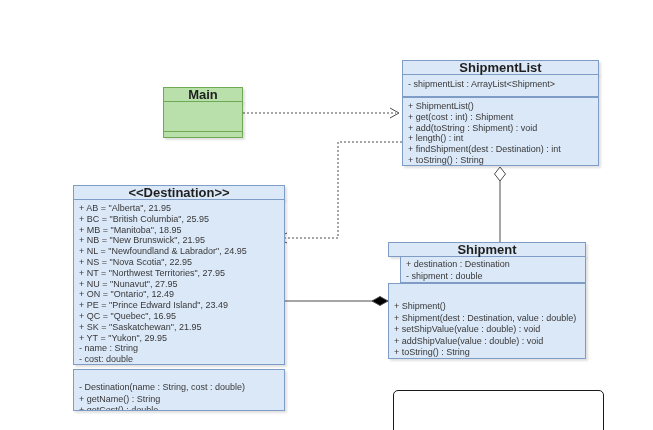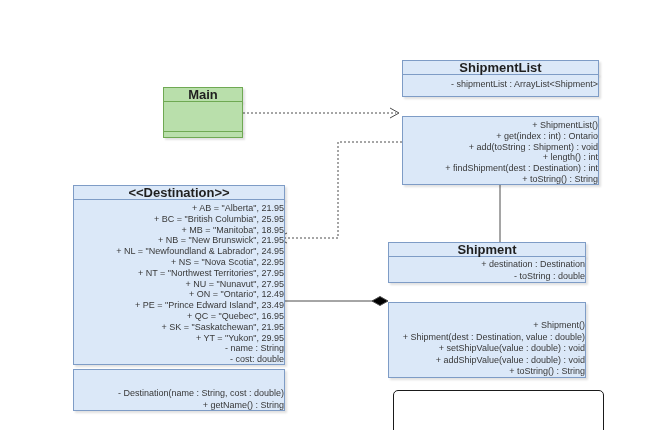--- a/index.html
+++ b/index.html
@@ -31,44 +31,43 @@
     height:15px;
     color:#1f1f1f;
     box-shadow:2px 2px 2px rgba(0,0,0,0.12);
   }
   .uml-compartment{
     background:var(--class-fill);
     border:1px solid var(--class-border);
     margin-top:-1px;
     overflow:hidden;
     box-shadow:2px 2px 2px rgba(0,0,0,0.12);
-    text-align:right;
   }
-  .uml-compartment.gap-above{margin-top:19px;}
+  .uml-compartment.gap-above{margin-top:0;}
   .member{
     font-size:9px;
     padding-left:5px;
     white-space:nowrap;
     color:var(--text-color);
   }
   
   .c-shipmentlist{left:402px;top:60px;width:197px;}
   .c-shipmentlist .attrs{height:23px;padding-top:4px;}
   .c-shipmentlist .attrs .member{line-height:11px;}
   .c-shipmentlist .methods{height:69px;padding-top:3px;}
   .c-shipmentlist .methods .member{line-height:10.8px;}
 
   .c-destination{left:73px;top:185px;width:212px;}
   .c-destination .attrs{height:166px;padding-top:3px;}
   .c-destination .attrs .member{line-height:10.8px;}
-  .c-destination .methods{height:42px;padding-top:18px;margin-top:4px;}
+  .c-destination .methods{height:42px;padding-top:12px;margin-top:4px;}
   .c-destination .methods .member{line-height:11.5px;}
 
   .c-shipment{left:388px;top:242px;width:198px;}
-  .c-shipment .attrs{height:27px;padding-top:2px;}
+  .c-shipment .attrs{height:27px;padding-top:2px;margin-left:12px;}
   .c-shipment .attrs .member{line-height:11.5px;}
   .c-shipment .methods{height:76px;padding-top:17px;}
   .c-shipment .methods .member{line-height:11.6px;}
 
   .c-main{left:163px;top:87px;width:80px;}
   .c-main .uml-title{
     background:var(--main-fill);
     border-color:var(--main-border);
     text-align:center;
   }
@@ -126,21 +125,21 @@
 
 <div class="uml-class c-shipmentlist">
   <div class="uml-title">ShipmentList</div>
   <div class="uml-compartment attrs">
 
   <div class="member">- shipmentList : ArrayList&lt;Shipment&gt;</div>
     </div>
   <div class="uml-compartment methods gap-above">
 
   <div class="member">+ ShipmentList()</div>
-      <div class="member">+ get(index : int) : Ontario</div>
+      <div class="member">+ get(cost : int) : Shipment</div>
       <div class="member">+ add(toString : Shipment) : void</div>
       <div class="member">+ length() : int</div>
       <div class="member">+ findShipment(dest : Destination) : int</div>
       <div class="member">+ toString() : String</div>
     </div>
 </div>
 
 <div class="uml-class c-destination">
   <div class="uml-title">&lt;&lt;Destination&gt;&gt;</div>
   <div class="uml-compartment attrs">
@@ -167,21 +166,21 @@
       <div class="member">+ getName() : String</div>
       <div class="member">+ getCost() : double</div>
     </div>
 </div>
 
 <div class="uml-class c-shipment">
   <div class="uml-title">Shipment</div>
   <div class="uml-compartment attrs">
 
   <div class="member">+ destination : Destination</div>
-      <div class="member">- toString : double</div>
+      <div class="member">- shipment : double</div>
     </div>
   <div class="uml-compartment methods gap-above">
 
   <div class="member">+ Shipment()</div>
       <div class="member">+ Shipment(dest : Destination, value : double)</div>
       <div class="member">+ setShipValue(value : double) : void</div>
       <div class="member">+ addShipValue(value : double) : void</div>
       <div class="member">+ toString() : String</div>
     </div>
 </div>

